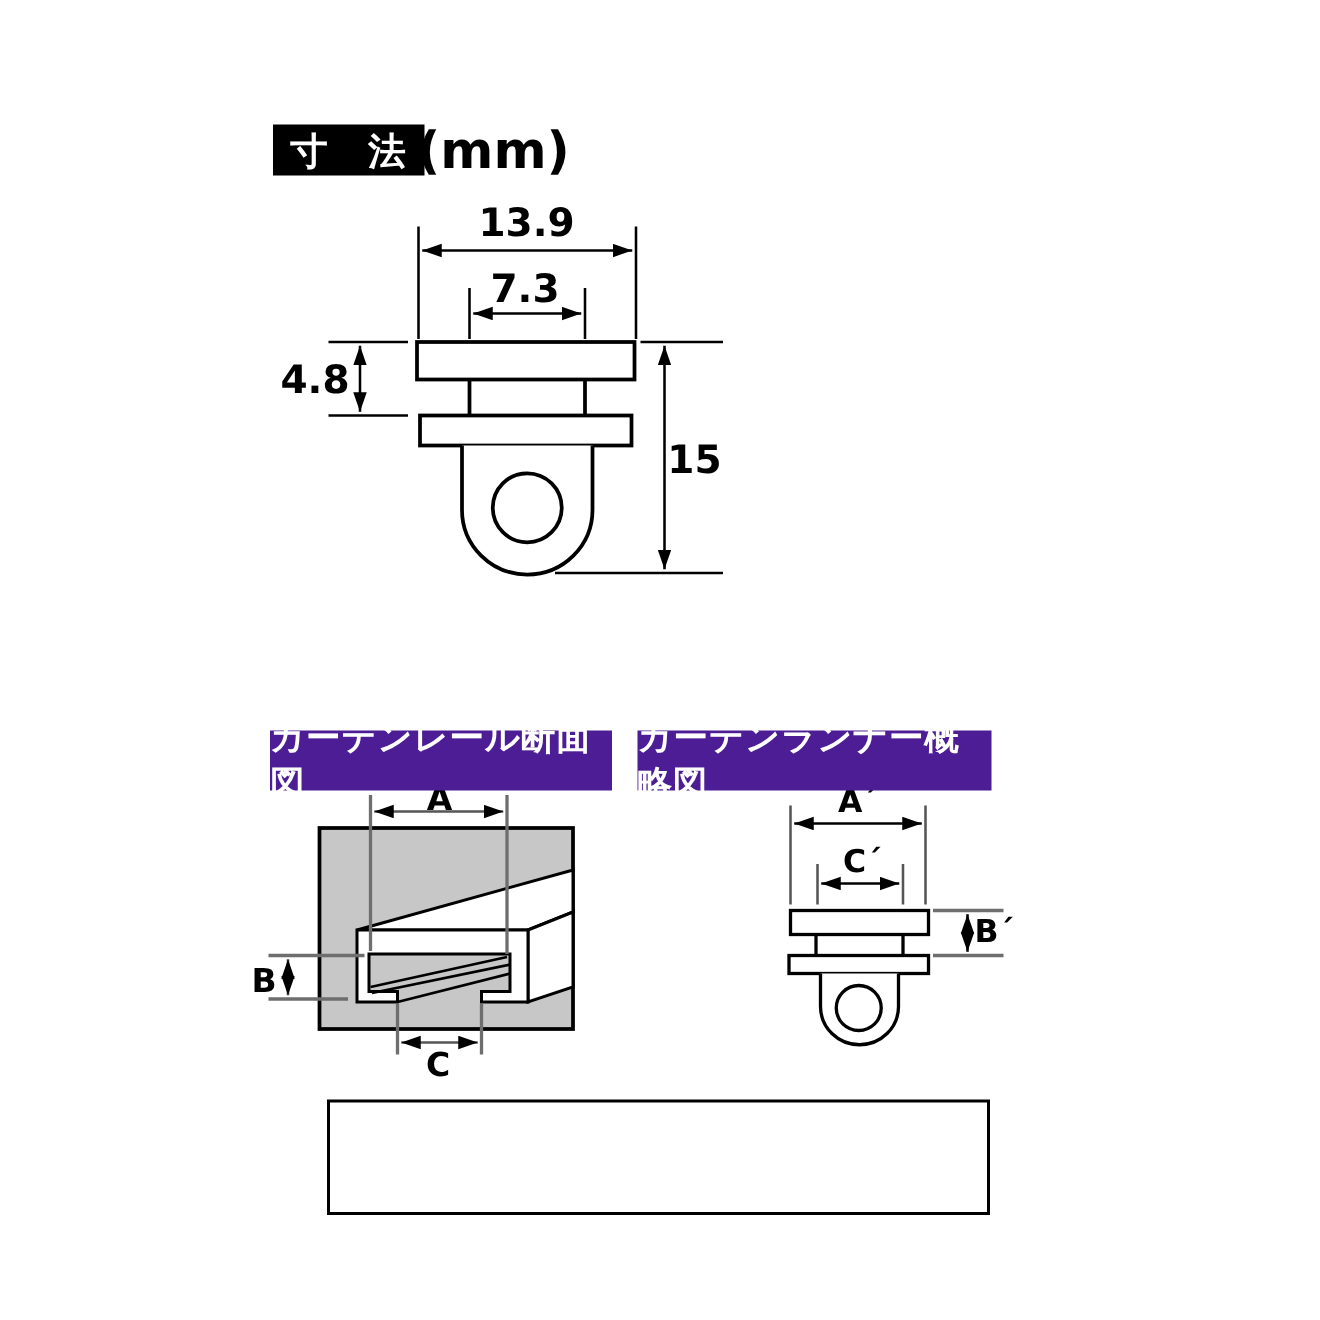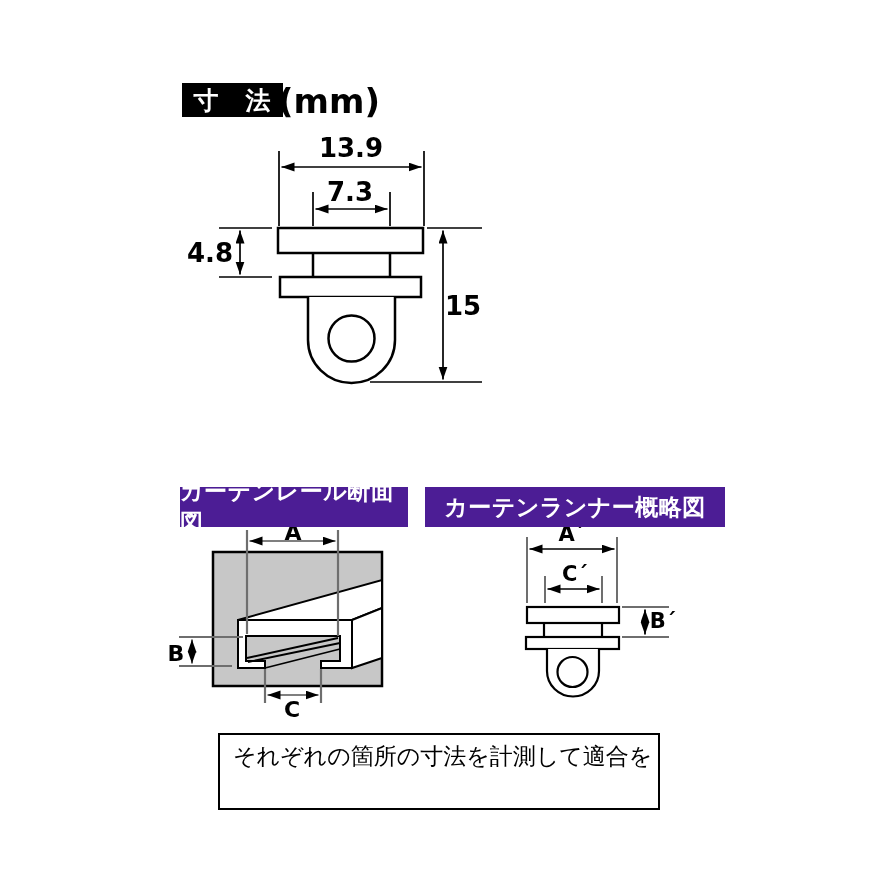--- a/index.html
+++ b/index.html
@@ -16,21 +16,21 @@
   .title-unit{
     position:absolute;left:278px;top:83px;height:34px;line-height:36px;
     font-size:34px;font-weight:600;color:#000;
   }
   .section-bar{
     position:absolute;top:487px;height:40px;background:#4c1d95;color:#fff;
     font-size:23px;font-weight:bold;display:flex;align-items:center;justify-content:center;
     letter-spacing:0.5px;
   }
   .bar-rail{left:180px;width:228px;}
-  .bar-runner{left:425px;width:300px;}
+  .bar-runner{left:425px;width:236px;}
   .note-box{
     position:absolute;left:218px;top:733px;width:442px;height:77px;
     border:2.5px solid #000;box-sizing:border-box;background:#fff;
     padding:5px 0 0 13px;font-size:23px;font-weight:500;line-height:33px;
   }
   svg text{font-family:"DejaVu Sans","Liberation Sans",sans-serif;fill:#000;}
   .dim-num{font-size:26px;font-weight:600;}
   .dim-letter{font-size:22px;font-weight:600;}
   .dim-letter-sm{font-size:21px;font-weight:600;}
 </style>
@@ -145,16 +145,15 @@
     </g>
   </svg>
 
   <div class="title-badge">寸　法</div>
   <div class="title-unit">(mm)</div>
 
   <div class="section-bar bar-rail">カーテンレール断面図</div>
   <div class="section-bar bar-runner">カーテンランナー概略図</div>
 
   <div class="note-box">
-    <div>それぞれの箇所の寸法を計測して適合を</div>
   </div>
 
 </div>
 
 </body></html>

